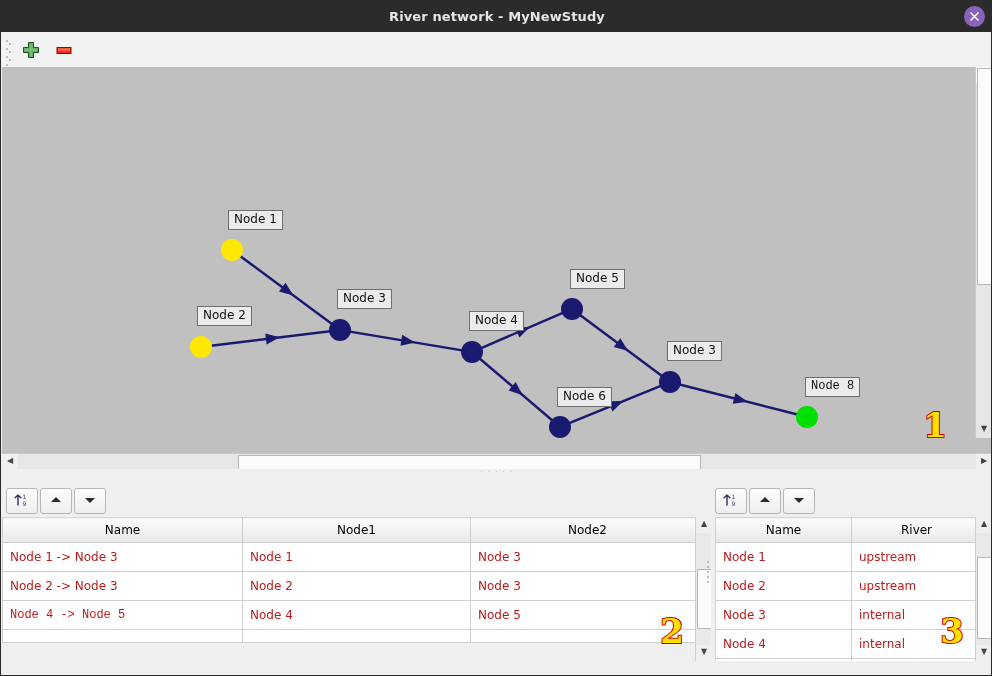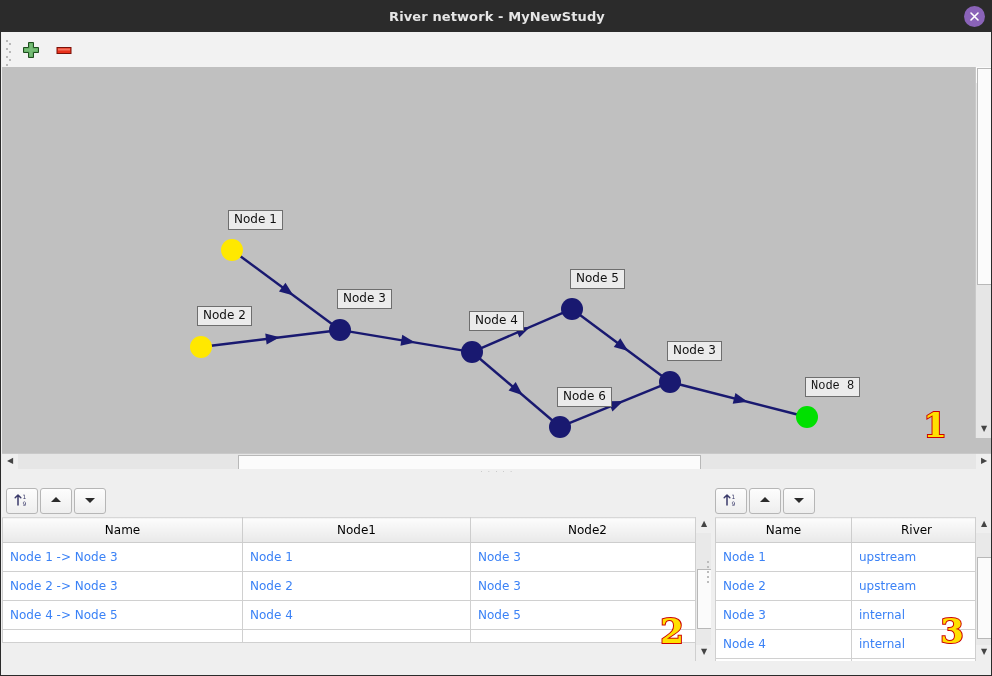--- a/index.html
+++ b/index.html
@@ -244,21 +244,21 @@
     font-size: 12px;
     color: #000;
     text-align: center;
   }
   table.grid td {
     background: #ffffff;
     border: 1px solid #d0d0d0;
     height: 28px;
     padding: 0 7px;
     text-align: left;
-    color: #3b82f6;
+    color: #b91c1c;
     overflow: hidden;
     white-space: nowrap;
   }
   table.grid td.empty { height: 12px; }
 
   .tbl-vscroll {
     position: absolute;
     top: 29px;
     bottom: 28px;
     width: 16px;
@@ -438,21 +438,21 @@
               <td style="width: 237px;">Node 1 -&gt; Node 3</td>
               <td style="width: 225px;">Node 1</td>
               <td style="width: 231px;">Node 3</td>
             </tr>
             <tr>
               <td style="width: 237px;">Node 2 -&gt; Node 3</td>
               <td style="width: 225px;">Node 2</td>
               <td style="width: 231px;">Node 3</td>
             </tr>
             <tr>
-              <td style="width: 237px;">Node 4 -&gt; Node 5</td>
+              <td style="width: 237px; font-family: Liberation Mono, monospace;">Node 4 -&gt; Node 5</td>
               <td style="width: 225px;">Node 4</td>
               <td style="width: 231px;">Node 5</td>
             </tr>
             <tr>
               <td class="empty" style="width: 237px;"></td>
               <td class="empty" style="width: 225px;"></td>
               <td class="empty" style="width: 231px;"></td>
             </tr>
           </tbody>
         </table>

